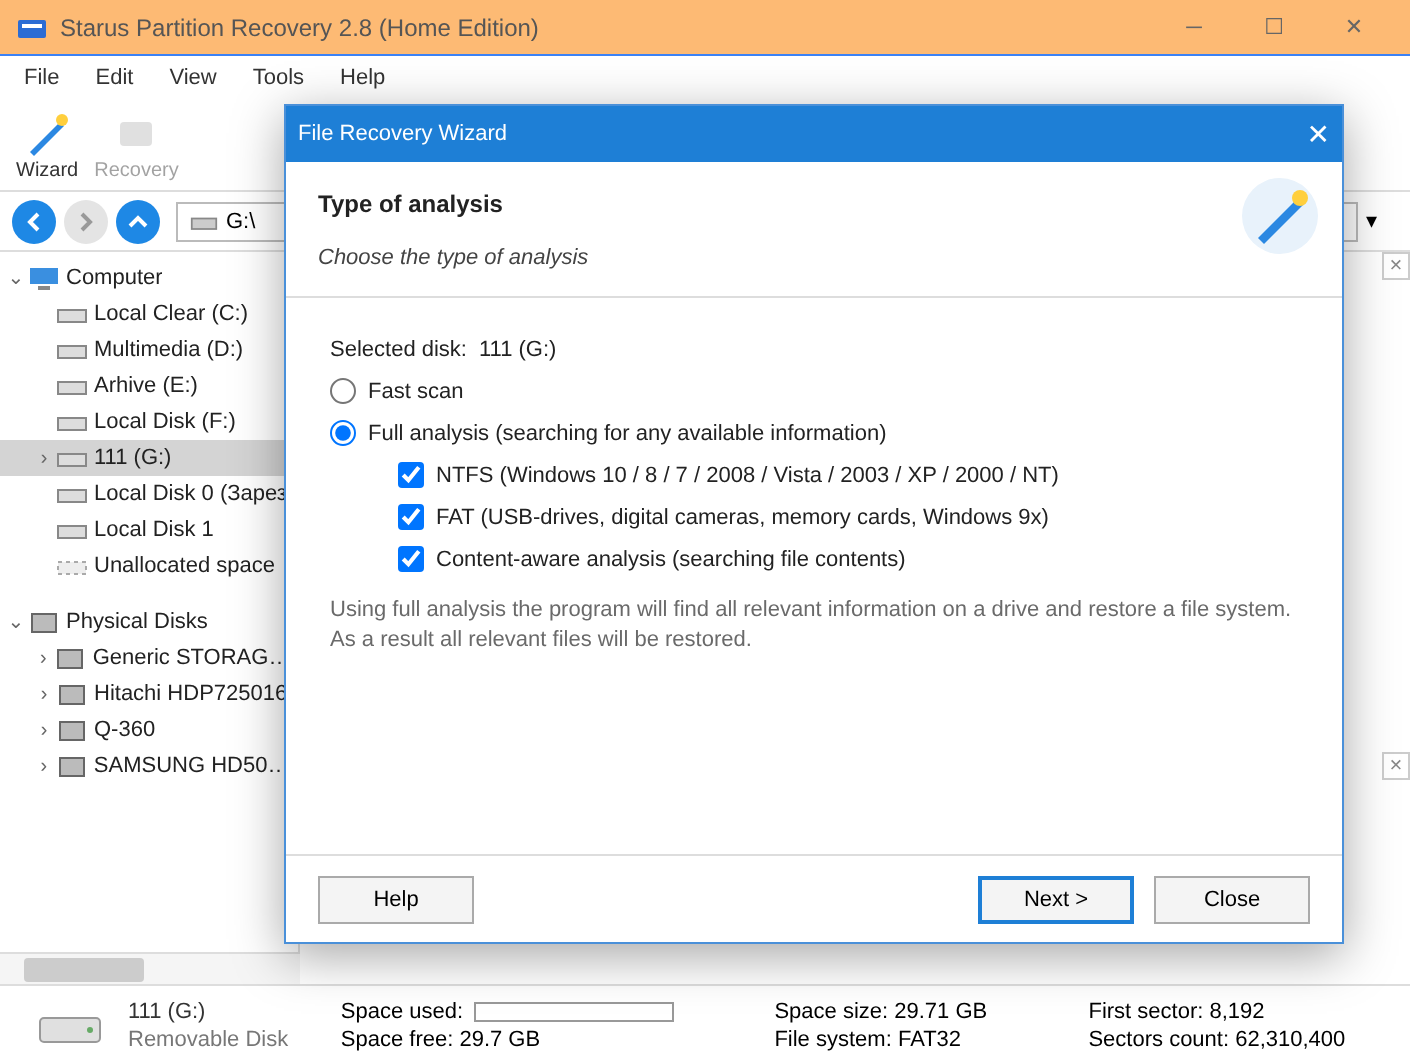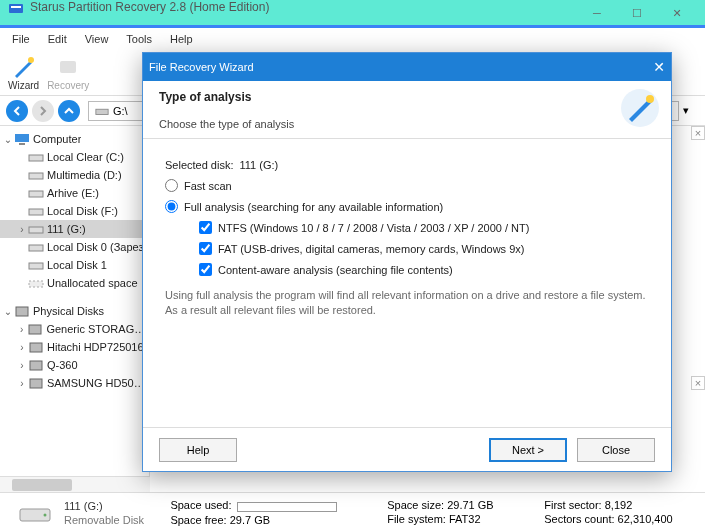--- a/index.html
+++ b/index.html
@@ -1,18 +1,18 @@
 <!DOCTYPE html>
 <html><head>
 <meta charset="utf-8">
 <style>
 * { margin: 0; padding: 0; box-sizing: border-box; font-family: "Segoe UI", Tahoma, sans-serif; font-size: 11px; }
 body { background: #fff; width: 705px; height: 532px; overflow: hidden; position: relative; }
 
-.titlebar { height: 28px; background: #5eead4; display: flex; padding: 0 8px; border-bottom: 3px solid #3b82f6; }
+.titlebar { height: 28px; background: #fdba74; display: flex; align-items: center; padding: 0 8px; border-bottom: 1px solid #3b82f6; }
 .titlebar .icon { width: 16px; height: 16px; margin-right: 6px; }
 .titlebar .title { flex: 1; color: #555; font-size: 12px; }
 .titlebar .winbtns { display: flex; gap: 0; }
 .titlebar .winbtn { width: 40px; height: 26px; display: flex; align-items: center; justify-content: center; color: #666; }
 
 .menubar { height: 22px; display: flex; align-items: center; padding: 0 4px; gap: 2px; }
 .menubar .item { padding: 2px 8px; color: #333; }
 
 .toolbar { height: 46px; display: flex; align-items: center; padding: 0 8px; gap: 8px; border-bottom: 1px solid #ddd; }
 .toolbar .tool { display: flex; flex-direction: column; align-items: center; gap: 1px; }
@@ -48,23 +48,23 @@
 .status .col { display: flex; flex-direction: column; gap: 2px; }
 .status .lbl2 { color: #333; }
 .status .bar { display: inline-block; width: 100px; height: 10px; border: 1px solid #999; vertical-align: middle; margin-left: 2px; }
 .status .pair { white-space: nowrap; }
 .status .g { display: flex; gap: 22px; flex: 1; justify-content: space-around; }
 
 
 .dialog { position: absolute; left: 142px; top: 52px; width: 530px; height: 420px; background: #fff; box-shadow: 0 6px 24px rgba(0,0,0,0.35); border: 1px solid #4a90d9; }
 .dialog .dtitle { height: 28px; background: #1e7fd6; color: #fff; display: flex; align-items: center; padding: 0 6px; font-size: 12px; }
 .dialog .dtitle .x { margin-left: auto; font-size: 14px; }
-.dialog .dheader { height: 58px; border-bottom: 1px solid #ddd; display: flex; align-items: center; padding: 0 16px; position: relative; }
+.dialog .dheader { height: 68px; border-bottom: 1px solid #ddd; display: flex; align-items: center; padding: 0 16px; position: relative; }
 .dialog .dheader .h1 { font-weight: bold; font-size: 12px; color: #222; }
-.dialog .dheader .h2 { color: #444; margin-top: 14px; }
+.dialog .dheader .h2 { color: #444; margin-top: 14px; font-style: italic; }
 .dialog .dheader .wimg { position: absolute; right: 10px; top: 6px; width: 42px; height: 42px; }
 .dialog .dbody { padding: 12px 22px; color: #222; }
 .dialog .dbody .row { margin: 8px 0; display: flex; align-items: center; gap: 6px; }
 .dialog .dbody .sub { margin-left: 34px; }
 .dialog .dbody .note { color: #6a6a6a; margin-top: 12px; line-height: 1.4; }
 .dialog .dfooter { position: absolute; bottom: 0; left: 0; right: 0; height: 44px; border-top: 1px solid #ddd; display: flex; align-items: center; padding: 0 16px; gap: 10px; }
 .dialog .btn { min-width: 78px; height: 24px; border: 1px solid #aaa; background: #f4f4f4; display: flex; align-items: center; justify-content: center; }
 .dialog .btn.primary { border: 2px solid #1e7fd6; }
 .dialog .spacer { flex: 1; }
 

